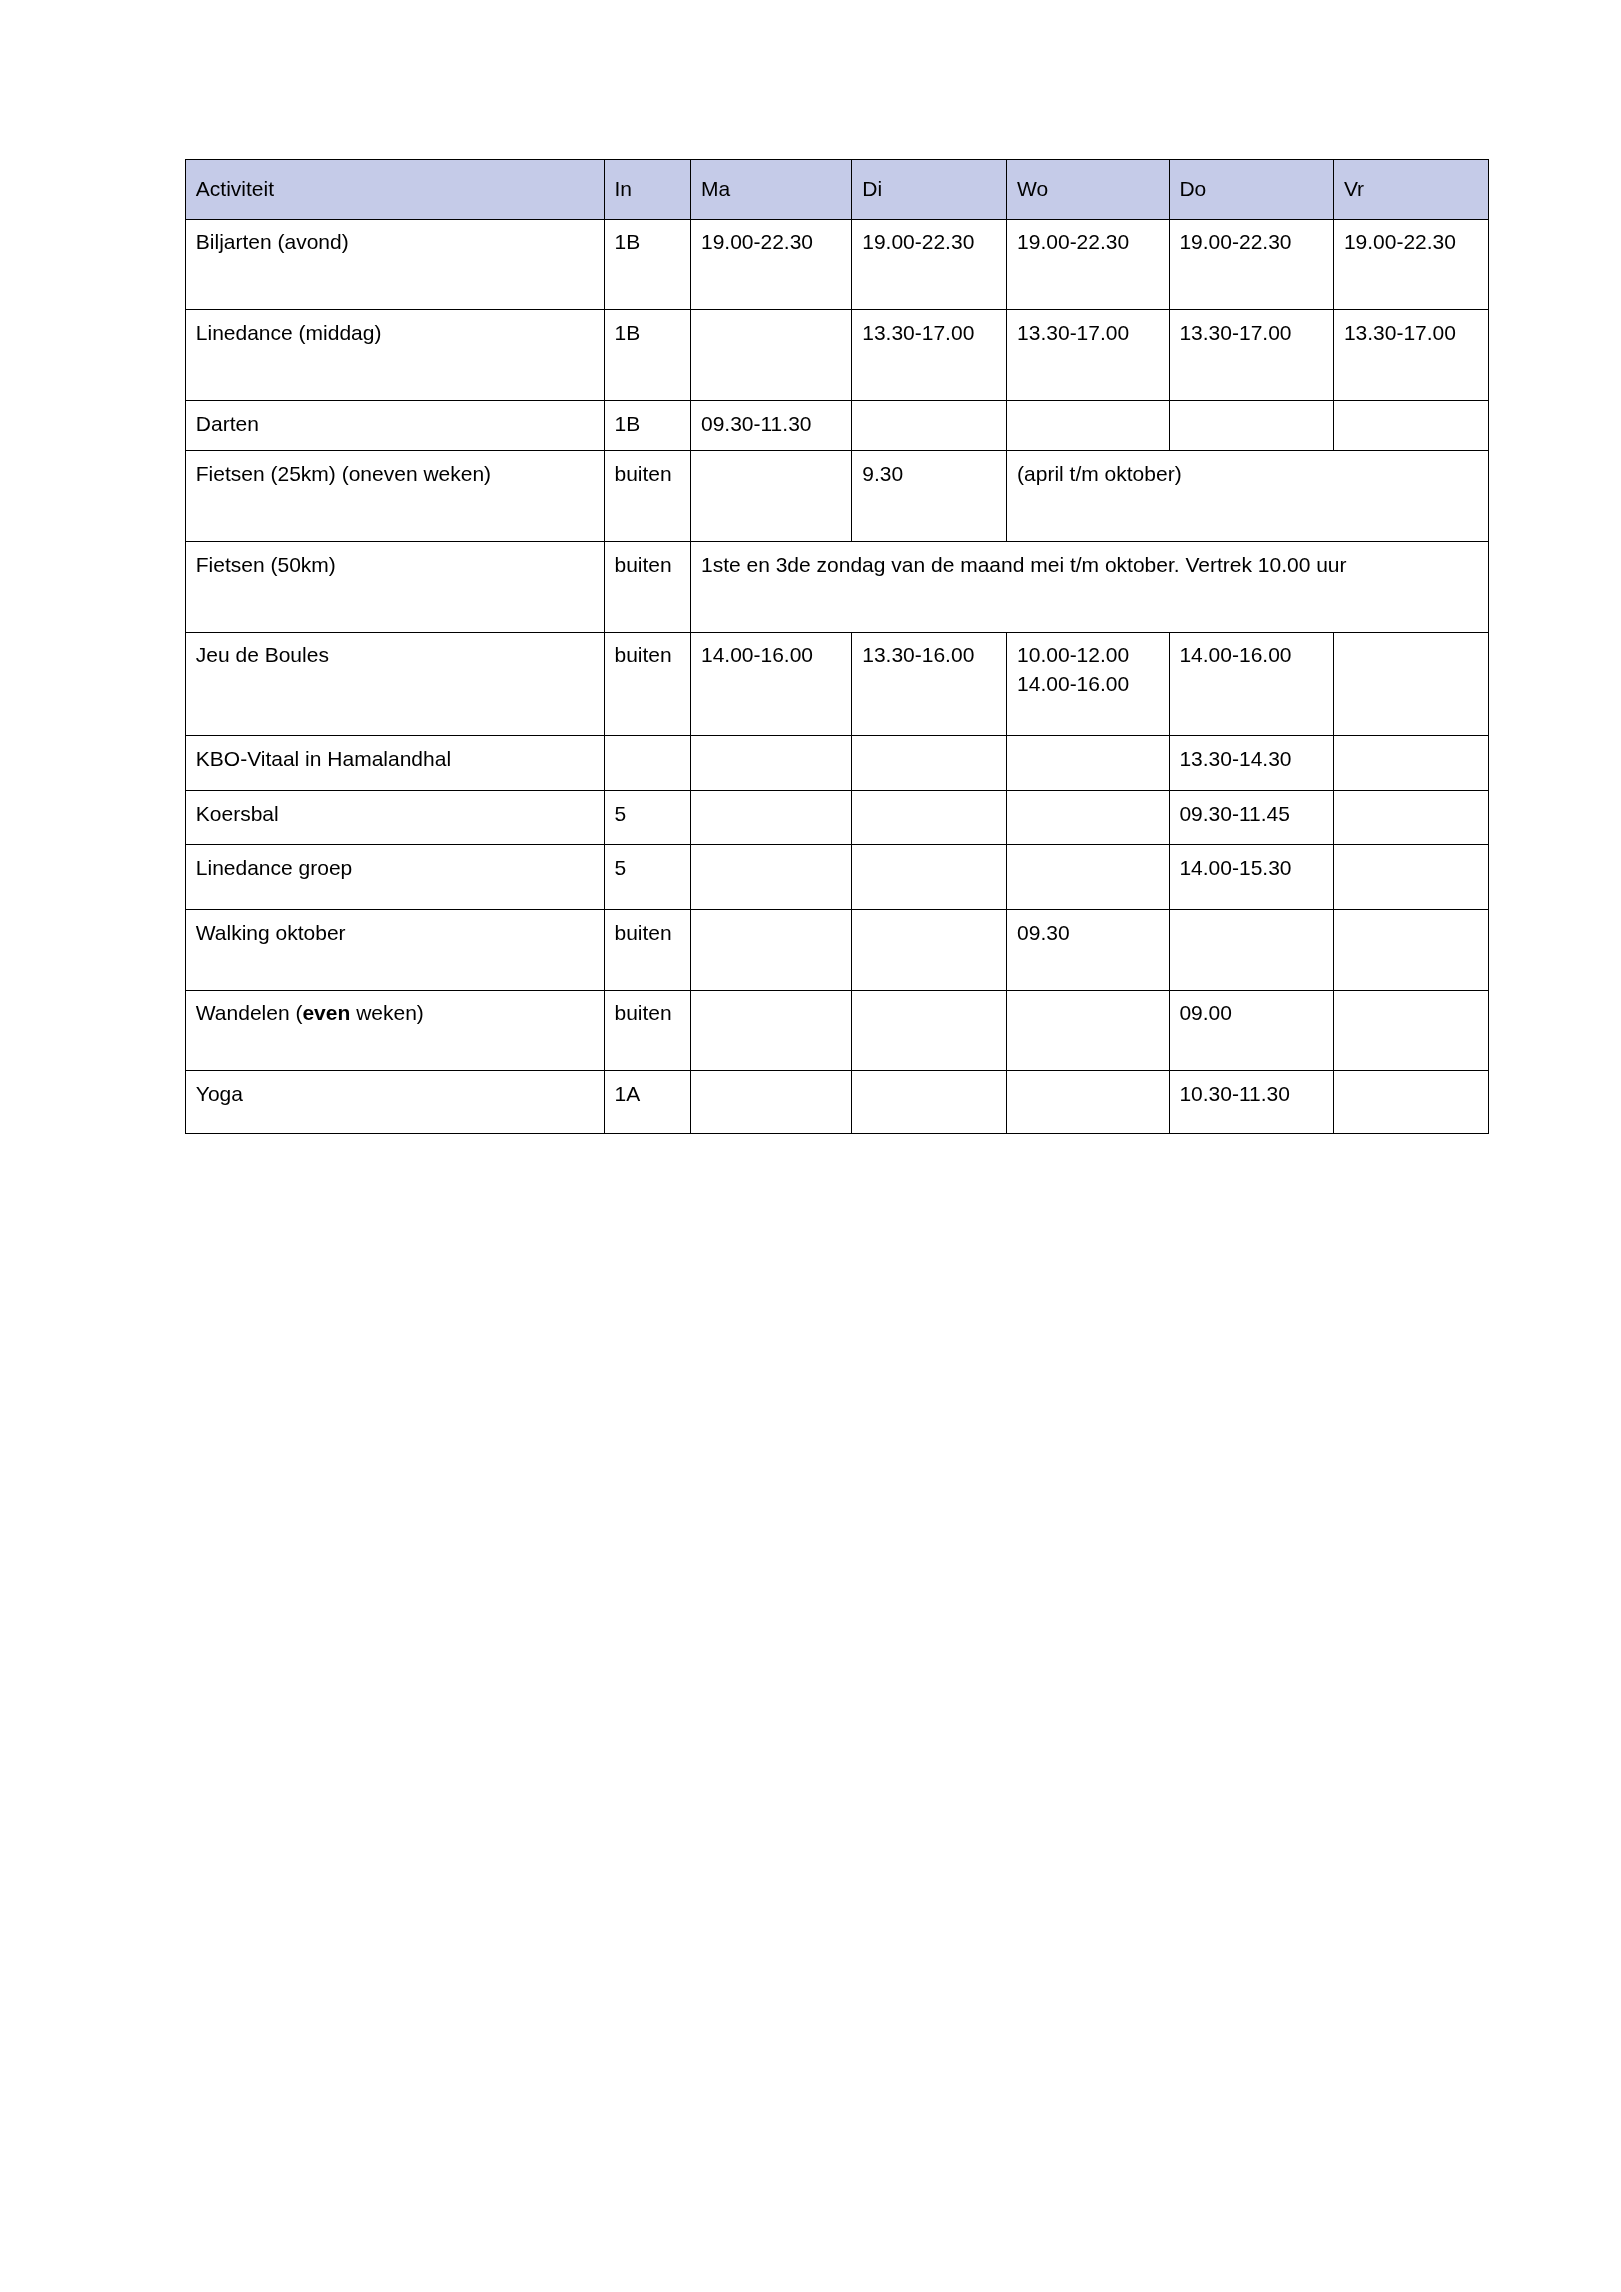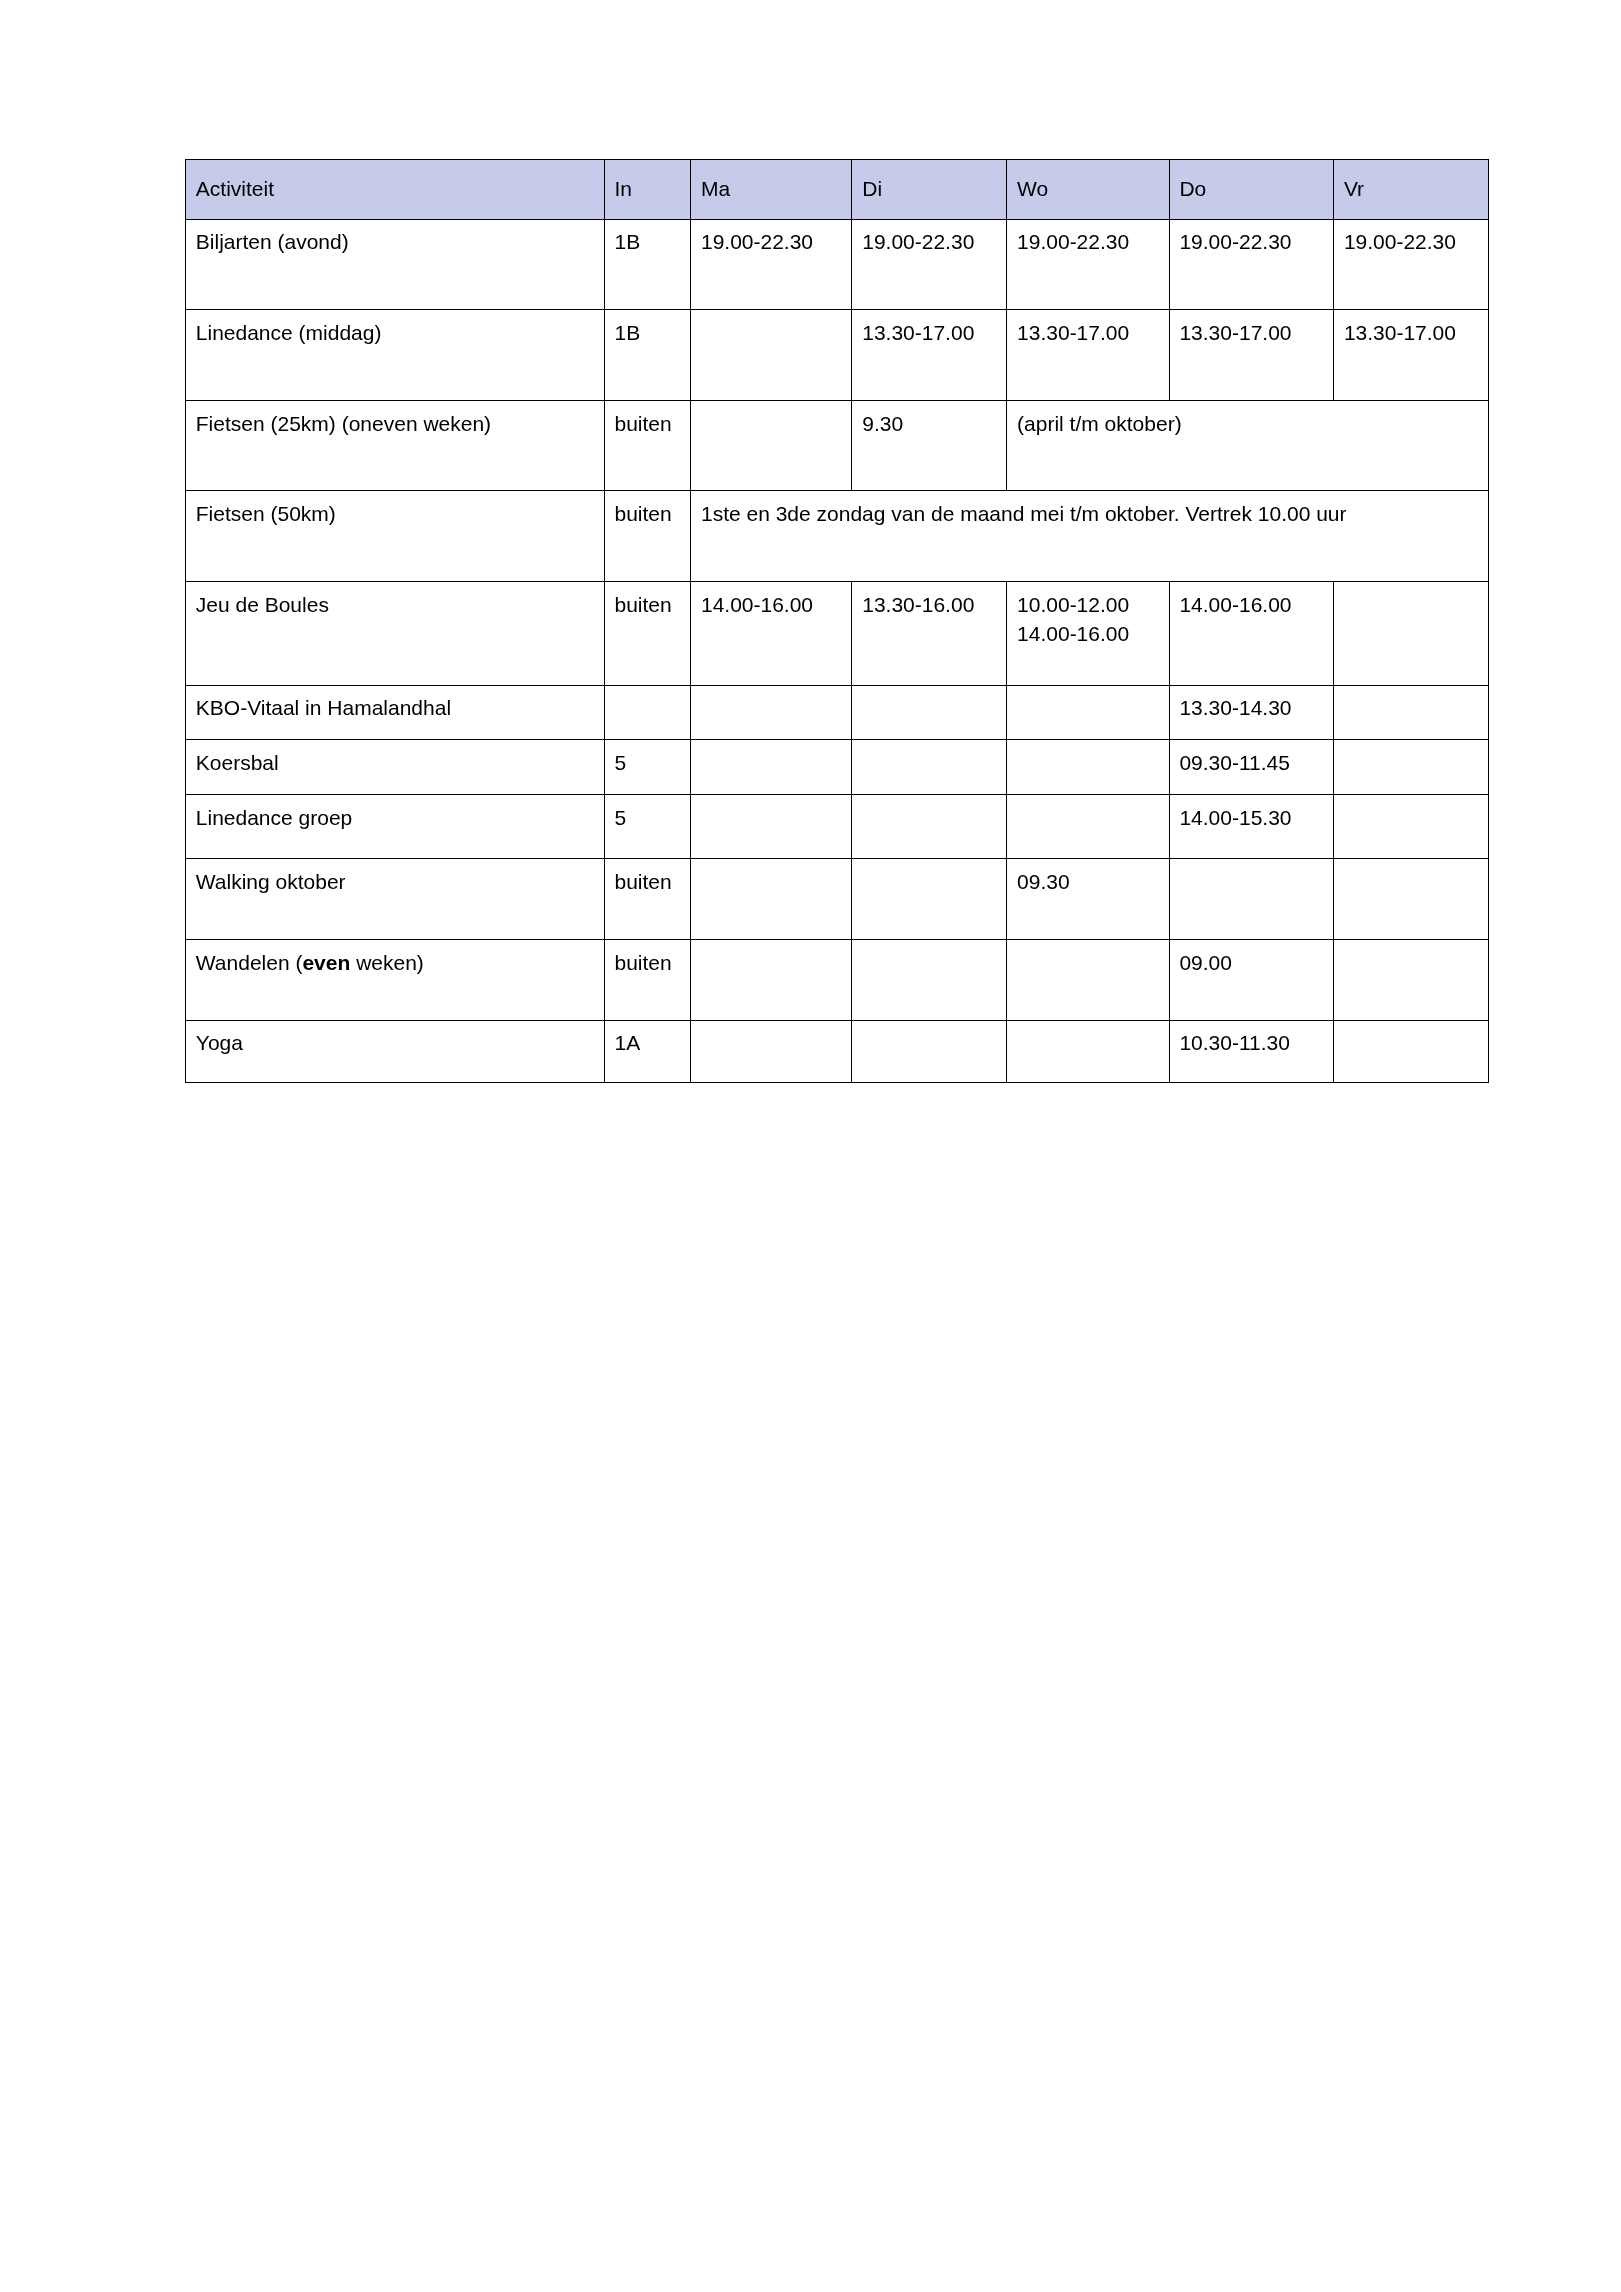--- a/index.html
+++ b/index.html
@@ -127,20 +127,29 @@
         </tr>
         <tr class="r-biljart-middag">
           <td>Linedance (middag)</td>
           <td>1B</td>
           <td></td>
           <td>13.30-17.00</td>
           <td class="nowrap-ish">13.30-17.00</td>
           <td class="nowrap-ish">13.30-17.00</td>
           <td class="nowrap-ish">13.30-17.00</td>
         </tr>
+        <tr class="r-darten">
+          <td>Darten</td>
+          <td>1B</td>
+          <td class="nowrap-ish">09.30-11.30</td>
+          <td></td>
+          <td></td>
+          <td></td>
+          <td></td>
+        </tr>
         <tr class="r-fiets25">
           <td>Fietsen (25km) (oneven weken)</td>
           <td>buiten</td>
           <td></td>
           <td>9.30</td>
           <td colspan="3">(april t/m oktober)</td>
         </tr>
         <tr class="r-fiets50">
           <td>Fietsen (50km)</td>
           <td>buiten</td>

